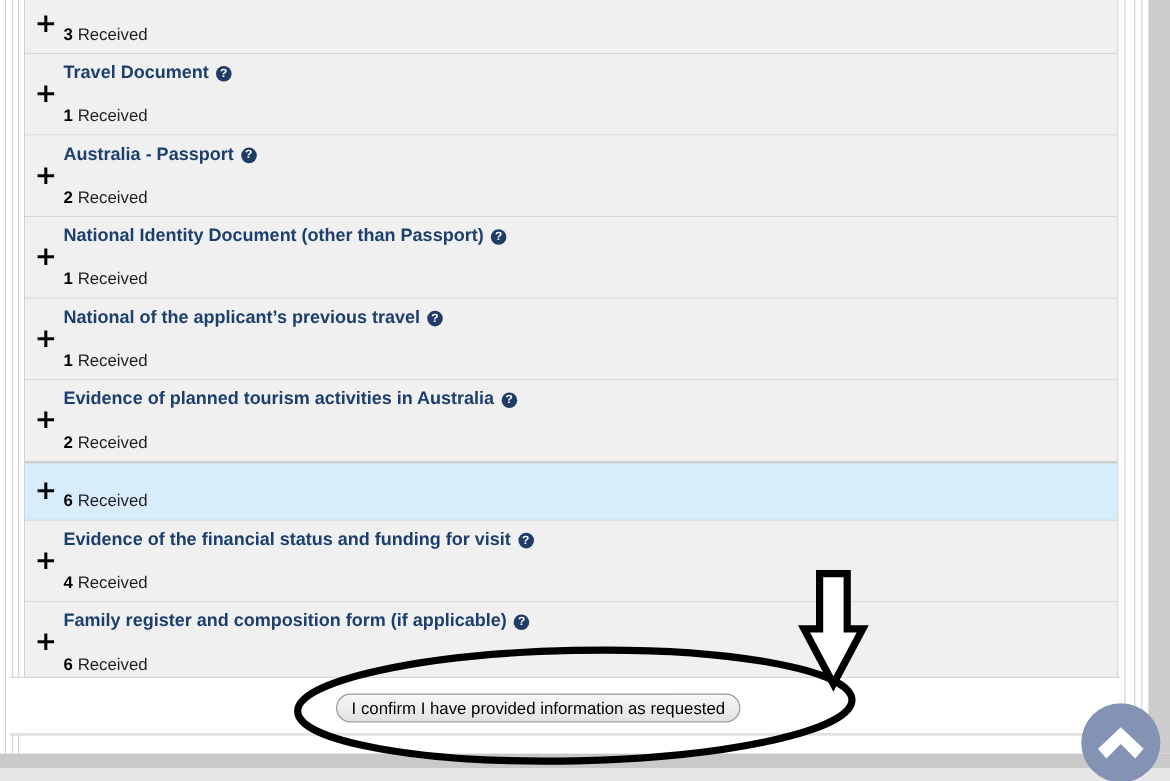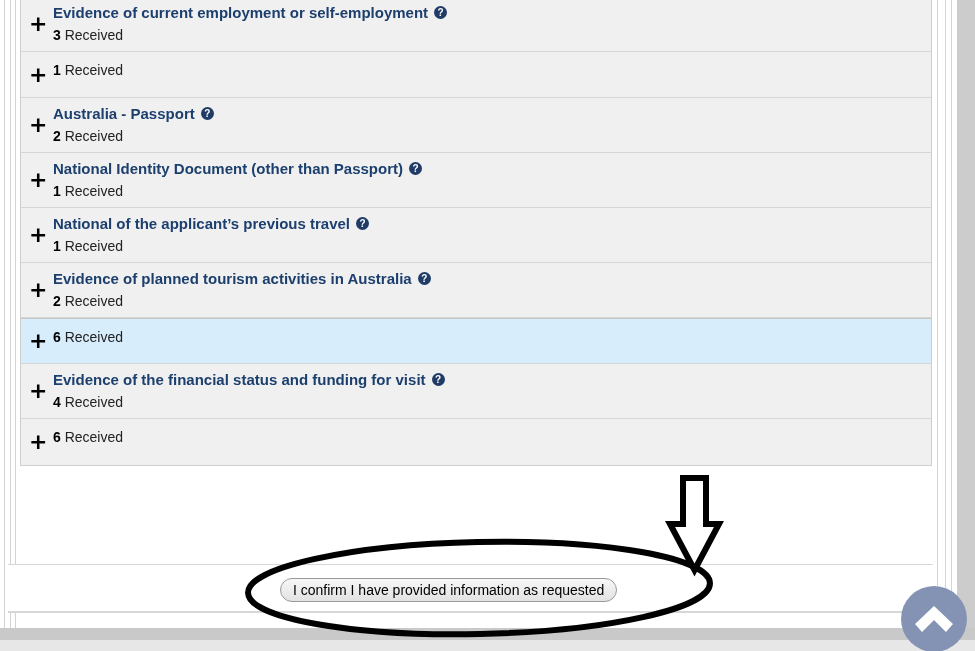--- a/index.html
+++ b/index.html
@@ -115,21 +115,21 @@
     font-weight: bold;
     line-height: 13px;
     text-align: center;
     margin-left: 6px;
     vertical-align: 1px;
     cursor: pointer;
     font-family: "Liberation Sans", sans-serif;
   }
 
   .row-status {
-    margin-top: 3px;
+    margin-top: 16px;
     font-size: 14px;
     color: #222222;
     line-height: 18px;
   }
   .row-status .count {
     font-weight: bold;
     color: #000000;
   }
 
   
@@ -224,25 +224,25 @@
   <div class="edge-rule r2"></div>
   <div class="edge-rule r3"></div>
   <div class="edge-rule r4"></div>
   <div class="edge-rule r5"></div>
   <div class="edge-rule r6"></div>
   <div class="right-gutter"></div>
 
   <div id="checklist-panel">
       <div class="checklist-row">
         <span class="expand-toggle">+</span>
-        <div><a class="row-title">Evidence of current employment or self-employment</a><span class="help-icon">?</span></div>
         <div class="row-status"><span class="count">3</span> <span>Received</span></div>
       </div>
       <div class="checklist-row">
         <span class="expand-toggle">+</span>
+        <div><a class="row-title">Travel Document</a><span class="help-icon">?</span></div>
         <div class="row-status"><span class="count">1</span> <span>Received</span></div>
       </div>
       <div class="checklist-row">
         <span class="expand-toggle">+</span>
         <div><a class="row-title">Australia - Passport</a><span class="help-icon">?</span></div>
         <div class="row-status"><span class="count">2</span> <span>Received</span></div>
       </div>
       <div class="checklist-row">
         <span class="expand-toggle">+</span>
         <div><a class="row-title">National Identity Document (other than Passport)</a><span class="help-icon">?</span></div>
@@ -262,20 +262,21 @@
         <span class="expand-toggle">+</span>
         <div class="row-status"><span class="count">6</span> <span>Received</span></div>
       </div>
       <div class="checklist-row">
         <span class="expand-toggle">+</span>
         <div><a class="row-title">Evidence of the financial status and funding for visit</a><span class="help-icon">?</span></div>
         <div class="row-status"><span class="count">4</span> <span>Received</span></div>
       </div>
       <div class="checklist-row">
         <span class="expand-toggle">+</span>
+        <div><a class="row-title">Family register and composition form (if applicable)</a><span class="help-icon">?</span></div>
         <div class="row-status"><span class="count">6</span> <span>Received</span></div>
       </div>
     </div>
 
   <div id="content-bottom-rule"></div>
 
   <div id="confirm-bar"></div>
 
   <button id="confirm-button">I confirm I have provided information as requested</button>
 

